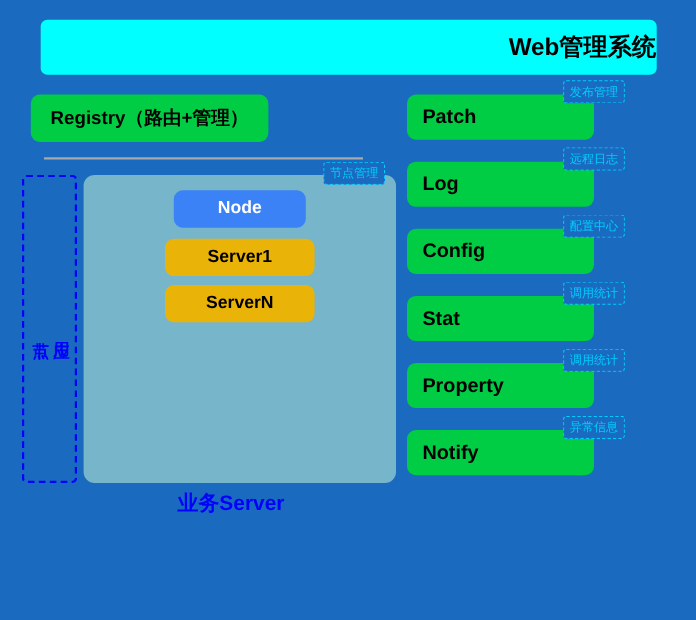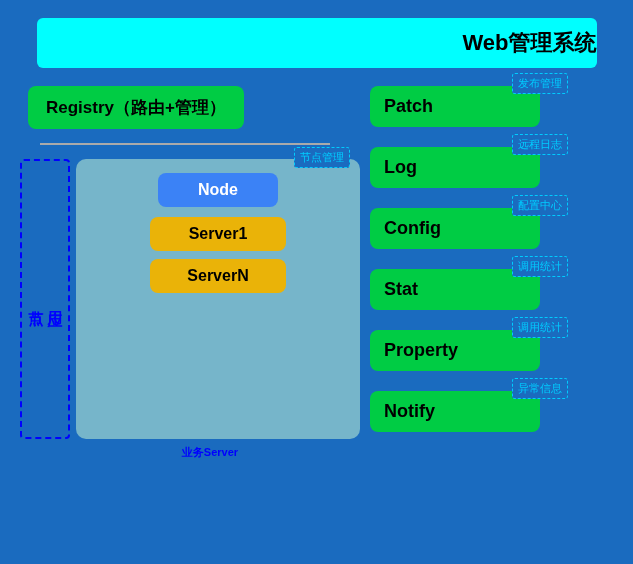--- a/index.html
+++ b/index.html
@@ -119,21 +119,21 @@
       font-weight: bold;
       color: #000;
       margin-bottom: 8px;
       width: 136px;
       margin-left: auto;
       margin-right: auto;
     }
     
     .business-server-label {
       color: #0000ff;
-      font-size: 11px;
+      font-size: 19px;
       font-weight: bold;
       text-align: center;
       margin-top: 6px;
     }
     
     .right-panel {
       width: 200px;
       position: relative;
       display: flex;
       flex-direction: column;

